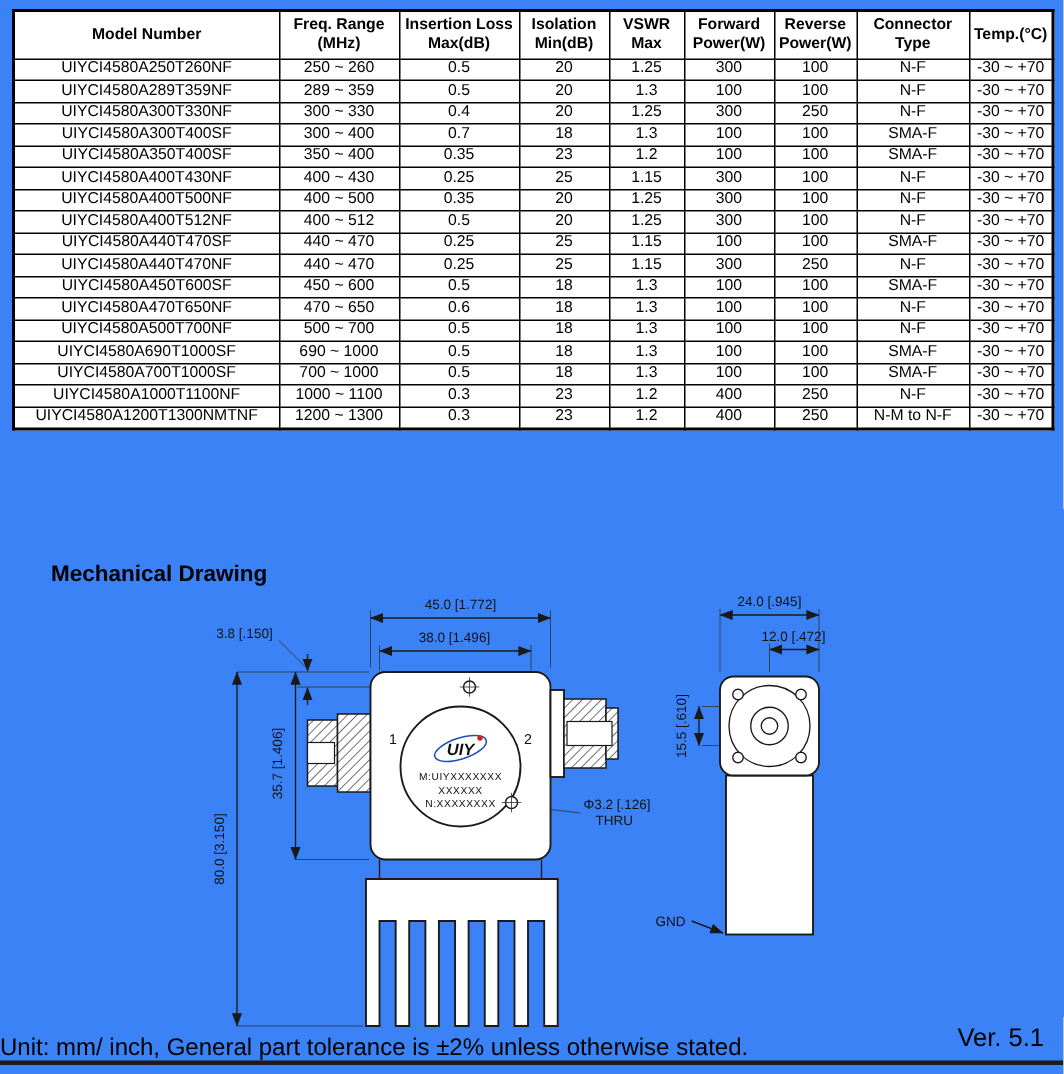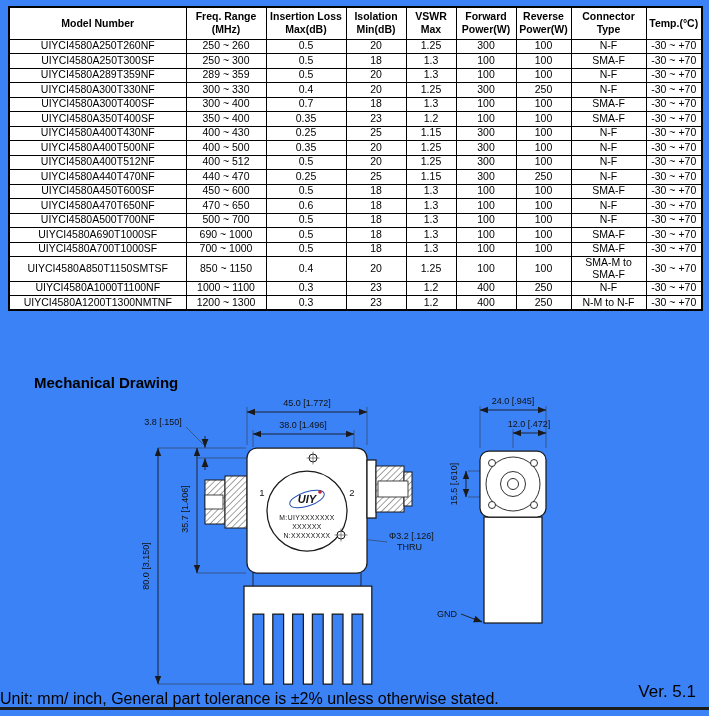--- a/index.html
+++ b/index.html
@@ -78,31 +78,20 @@
           <td>250 ~ 260</td>
           <td>0.5</td>
           <td>20</td>
           <td>1.25</td>
           <td>300</td>
           <td>100</td>
           <td>N-F</td>
           <td>-30 ~ +70</td>
         </tr>
         <tr>
-          <td>UIYCI4580A250T300SF</td>
-          <td>250 ~ 300</td>
-          <td>0.5</td>
-          <td>18</td>
-          <td>1.3</td>
-          <td>100</td>
-          <td>100</td>
-          <td>SMA-F</td>
-          <td>-30 ~ +70</td>
-        </tr>
-        <tr>
           <td>UIYCI4580A289T359NF</td>
           <td>289 ~ 359</td>
           <td>0.5</td>
           <td>20</td>
           <td>1.3</td>
           <td>100</td>
           <td>100</td>
           <td>N-F</td>
           <td>-30 ~ +70</td>
         </tr>
@@ -166,20 +155,31 @@
           <td>400 ~ 512</td>
           <td>0.5</td>
           <td>20</td>
           <td>1.25</td>
           <td>300</td>
           <td>100</td>
           <td>N-F</td>
           <td>-30 ~ +70</td>
         </tr>
         <tr>
+          <td>UIYCI4580A440T470SF</td>
+          <td>440 ~ 470</td>
+          <td>0.25</td>
+          <td>25</td>
+          <td>1.15</td>
+          <td>100</td>
+          <td>100</td>
+          <td>SMA-F</td>
+          <td>-30 ~ +70</td>
+        </tr>
+        <tr>
           <td>UIYCI4580A440T470NF</td>
           <td>440 ~ 470</td>
           <td>0.25</td>
           <td>25</td>
           <td>1.15</td>
           <td>300</td>
           <td>250</td>
           <td>N-F</td>
           <td>-30 ~ +70</td>
         </tr>
@@ -229,32 +229,20 @@
         </tr>
         <tr>
           <td>UIYCI4580A700T1000SF</td>
           <td>700 ~ 1000</td>
           <td>0.5</td>
           <td>18</td>
           <td>1.3</td>
           <td>100</td>
           <td>100</td>
           <td>SMA-F</td>
-          <td>-30 ~ +70</td>
-        </tr>
-        <tr>
-          <td>UIYCI4580A850T1150SMTSF</td>
-          <td>850 ~ 1150</td>
-          <td>0.4</td>
-          <td>20</td>
-          <td>1.25</td>
-          <td>100</td>
-          <td>100</td>
-          <td>SMA-M to
-SMA-F</td>
           <td>-30 ~ +70</td>
         </tr>
         <tr>
           <td>UIYCI4580A1000T1100NF</td>
           <td>1000 ~ 1100</td>
           <td>0.3</td>
           <td>23</td>
           <td>1.2</td>
           <td>400</td>
           <td>250</td>

